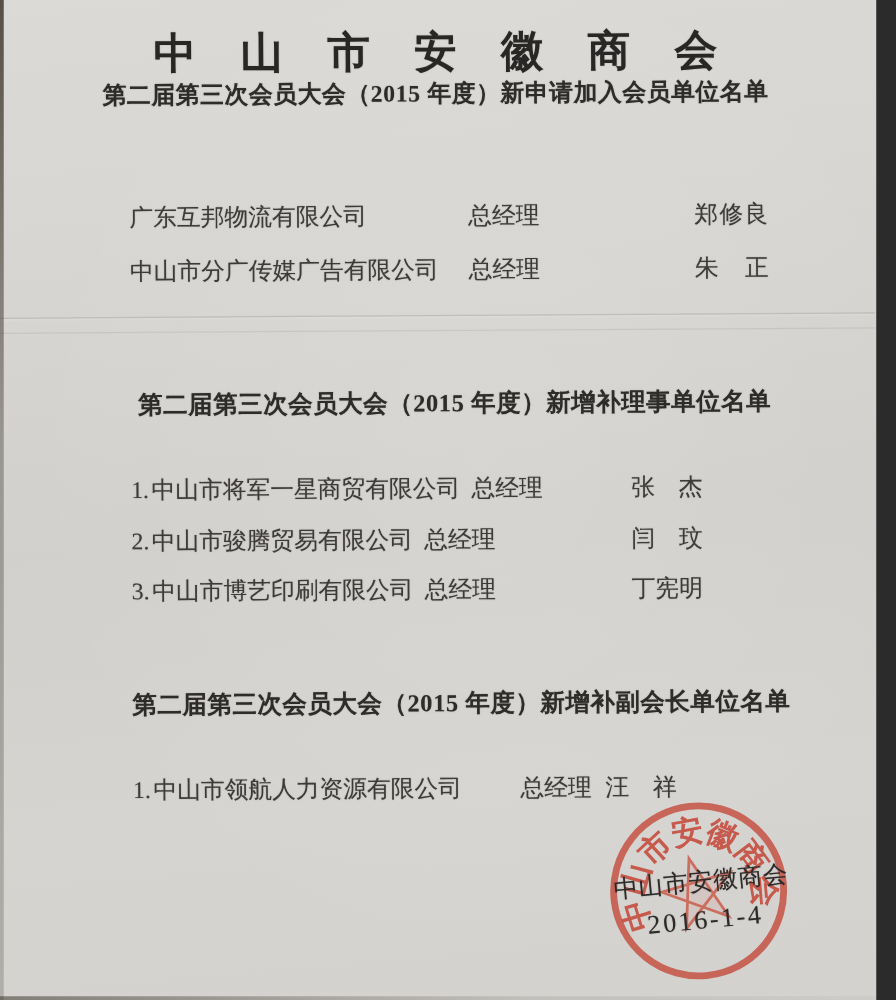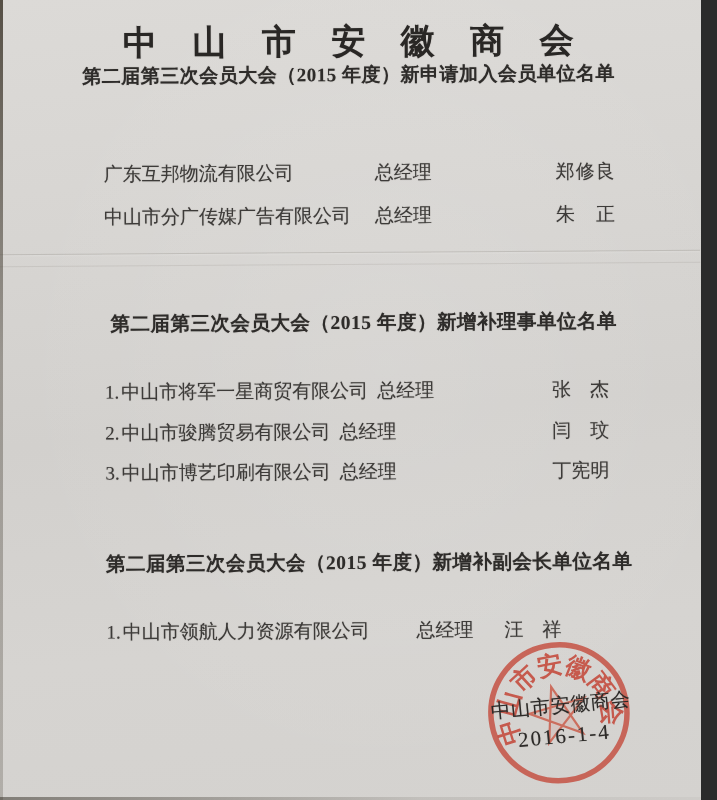--- a/index.html
+++ b/index.html
@@ -28,23 +28,23 @@
   }
   .h2{top:309px;left:111px;}
   .h3{top:549px;left:105px;}
   .row{position:absolute;left:105px;font-size:19px;color:#3d3b39;white-space:nowrap;}
   .r1{top:160px;} .r2{top:203px;}
   .i1{top:378px;} .i2{top:419px;} .i3{top:459px;}
   .i4{top:618px;}
   .pos-abs{position:absolute;top:0;}
   .t-col{left:271px;}            
   .n-col{left:452px;letter-spacing:1px;}  
-  .n-col2{left:400px;margin-left:47px;}           
+  .n-col2{left:400px;}           
   .t-col3{left:310px;}           
-  .n-col3{left:398px;}           
+  .n-col3{left:378px;}           
   .idx{margin-right:2px;}
   .mgr-inline{margin-left:9px;}
   
   .edge-left{position:absolute;left:0;top:0;width:3px;height:100%;
     background:linear-gradient(180deg,rgba(62,55,44,0.85),rgba(84,78,68,0.45) 45%,rgba(96,90,80,0.30));}
   .edge-bottom{position:absolute;left:0;bottom:0;width:100%;height:3px;
     background:linear-gradient(90deg,rgba(60,55,46,0.55),rgba(90,85,75,0.15) 60%,rgba(90,85,75,0.05));}
   .crease{position:absolute;left:0;width:100%;height:1px;}
   .crease.c1{top:252px;background:rgba(110,105,96,0.22);box-shadow:0 1px 2px rgba(255,255,255,0.25);}
   .crease.c2{top:264px;background:rgba(110,105,96,0.14);}

